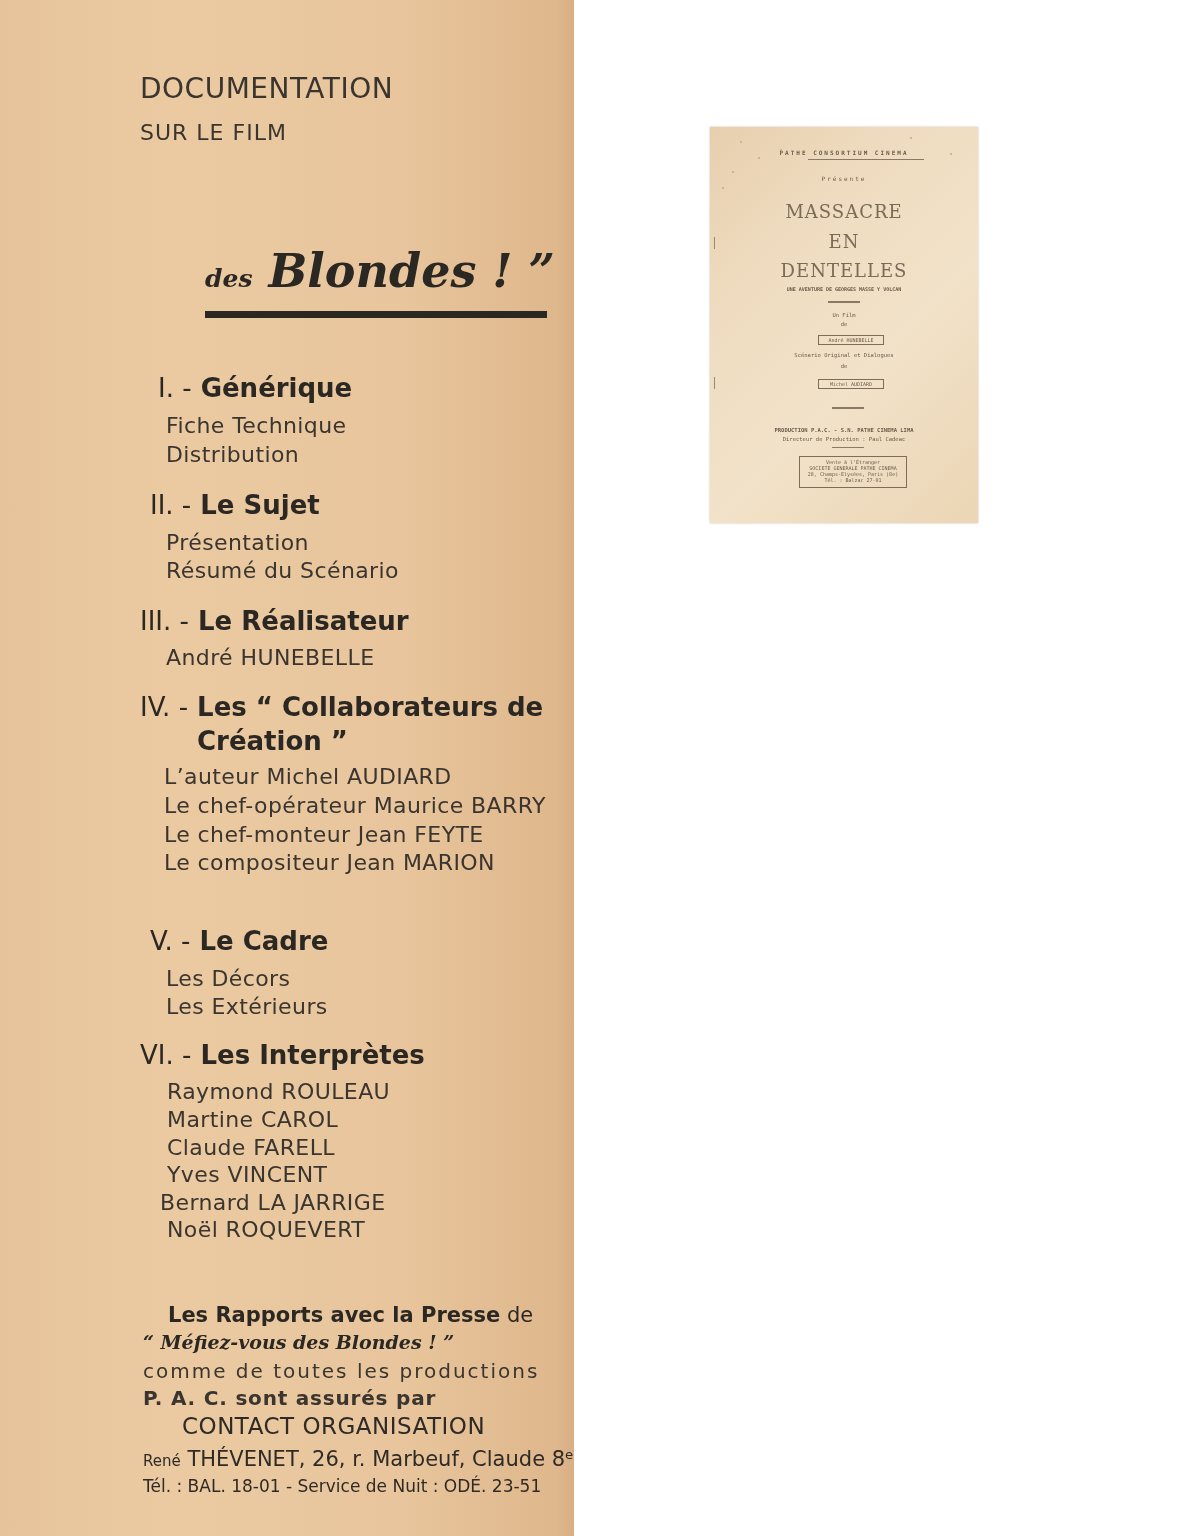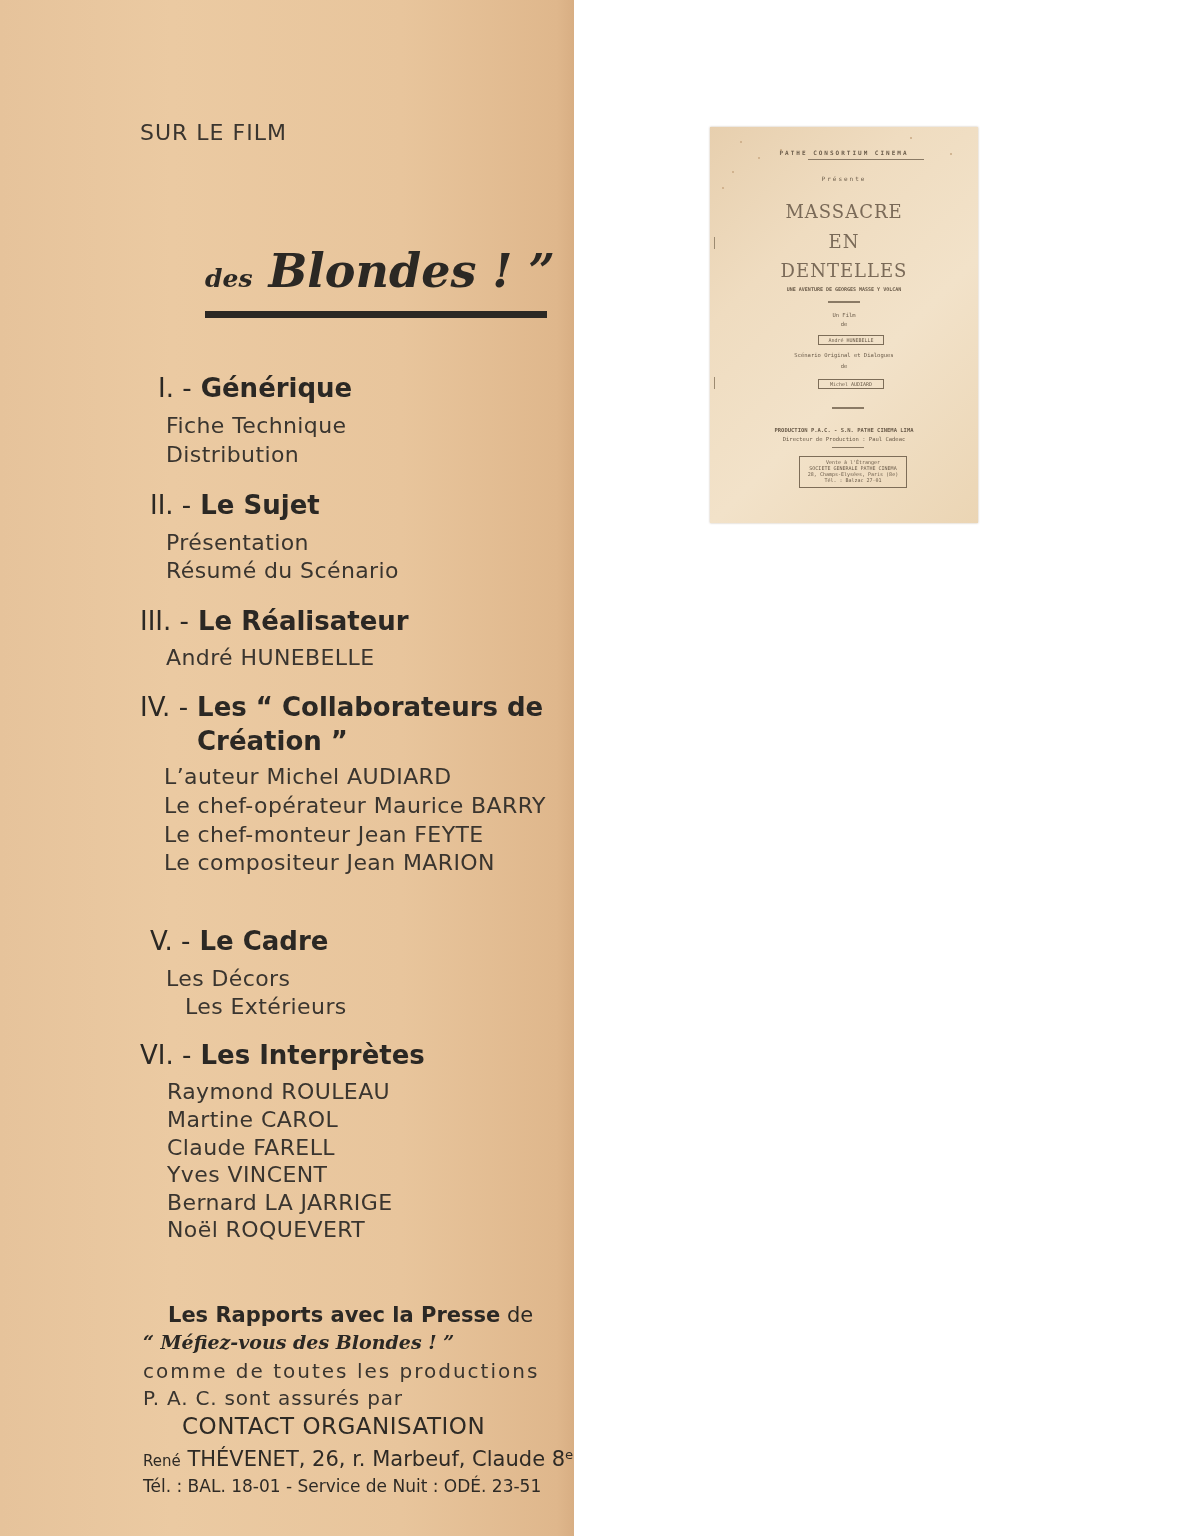--- a/index.html
+++ b/index.html
@@ -42,20 +42,21 @@
   .bk-rule { left: 122px; width: 32px; height: 2px; background: #8a7a65; }
   .bk-small { font-size: 5.5px; }
   .bk-box { position: absolute; border: 1px solid #7d6d58; font-size: 5px; }
   .bk-mark { position: absolute; left: 4px; width: 1px; height: 12px; background: #9c8a70; }
   .speck { position: absolute; width: 2px; height: 2px; border-radius: 50%; background: #c9a983; }
 </style>
 </head>
 <body>
 
 <div class="page">
+  <div class="abs hd1">DOCUMENTATION</div>
   <div class="abs hd2">SUR LE FILM</div>
   <div class="abs title2"><span class="small">des</span><span> Blondes ! ”</span></div>
   <div class="abs underline"></div>
 
   <div class="abs sec" style="left:158px; top:373px;"><span class="num">I. -</span><span> Générique</span></div>
   <div class="abs item" style="left:166px; top:413px;">Fiche Technique</div>
   <div class="abs item" style="left:166px; top:442px;">Distribution</div>
 
   <div class="abs sec" style="left:150px; top:490px;"><span class="num">II. -</span><span> Le  Sujet</span></div>
   <div class="abs item" style="left:166px; top:530px;">Présentation</div>
@@ -66,34 +67,34 @@
 
   <div class="abs sec" style="left:140px; top:692px;text-align:center;"><span class="num">IV. -</span><span> Les “ Collaborateurs de</span></div>
   <div class="abs sec" style="left:197px; top:726px;">Création ”</div>
   <div class="abs item" style="left:164px; top:764px;">L’auteur  Michel AUDIARD</div>
   <div class="abs item" style="left:164px; top:822px;">Le chef-monteur  Jean  FEYTE</div>
   <div class="abs item" style="left:164px; top:793px;">Le chef-opérateur  Maurice BARRY</div>
   <div class="abs item" style="left:164px; top:850px;">Le compositeur  Jean  MARION</div>
 
   <div class="abs sec" style="left:150px; top:926px;"><span class="num">V. -</span><span> Le  Cadre</span></div>
   <div class="abs item" style="left:166px; top:966px;">Les  Décors</div>
-  <div class="abs item" style="left:166px; top:994px;margin-left:19px;">Les  Extérieurs</div>
+  <div class="abs item" style="left:166px; top:994px;">Les  Extérieurs</div>
 
   <div class="abs sec" style="left:140px; top:1040px;"><span class="num">VI. -</span><span> Les  Interprètes</span></div>
   <div class="abs item" style="left:167px; top:1079px;">Raymond  ROULEAU</div>
   <div class="abs item" style="left:167px; top:1107px;">Martine  CAROL</div>
   <div class="abs item" style="left:167px; top:1135px;">Claude  FARELL</div>
   <div class="abs item" style="left:167px; top:1162px;">Yves  VINCENT</div>
-  <div class="abs item" style="left:167px; top:1190px;">Bernard  LA  JARRIGE</div>
+  <div class="abs item" style="left:160px; top:1190px;">Bernard  LA  JARRIGE</div>
   <div class="abs item" style="left:167px; top:1217px;">Noël  ROQUEVERT</div>
 
   <div class="abs press" style="top:1303px;"><b>Les Rapports avec la Presse</b><span> de</span></div>
   <div class="abs press-script" style="left:143px; top:1331px;">“ Méfiez-vous des Blondes ! ”</div>
   <div class="abs press-line" style="left:143px; top:1359px;">comme de toutes les productions</div>
-  <div class="abs press-line" style="left:143px; top:1386px; letter-spacing:0.8px;">P. A. C.  sont  assurés  par</div>
+  <div class="abs press-line" style="left:143px; top:1386px; letter-spacing:0.8px;font-weight:bold;">P. A. C.  sont  assurés  par</div>
   <div class="abs contact">CONTACT   ORGANISATION</div>
   <div class="abs addr"><span class="small">René</span><span> THÉVENET, 26, r. Marbeuf, Claude 8ᵉ</span></div>
   <div class="abs tel">Tél. : BAL. 18-01 - Service de Nuit : ODÉ. 23-51</div>
 </div>
 
 <div class="booklet">
   <div class="speck" style="left:30px; top:14px;"></div>
   <div class="speck" style="left:48px; top:30px;"></div>
   <div class="speck" style="left:22px; top:44px;"></div>
   <div class="speck" style="left:70px; top:22px;"></div>

